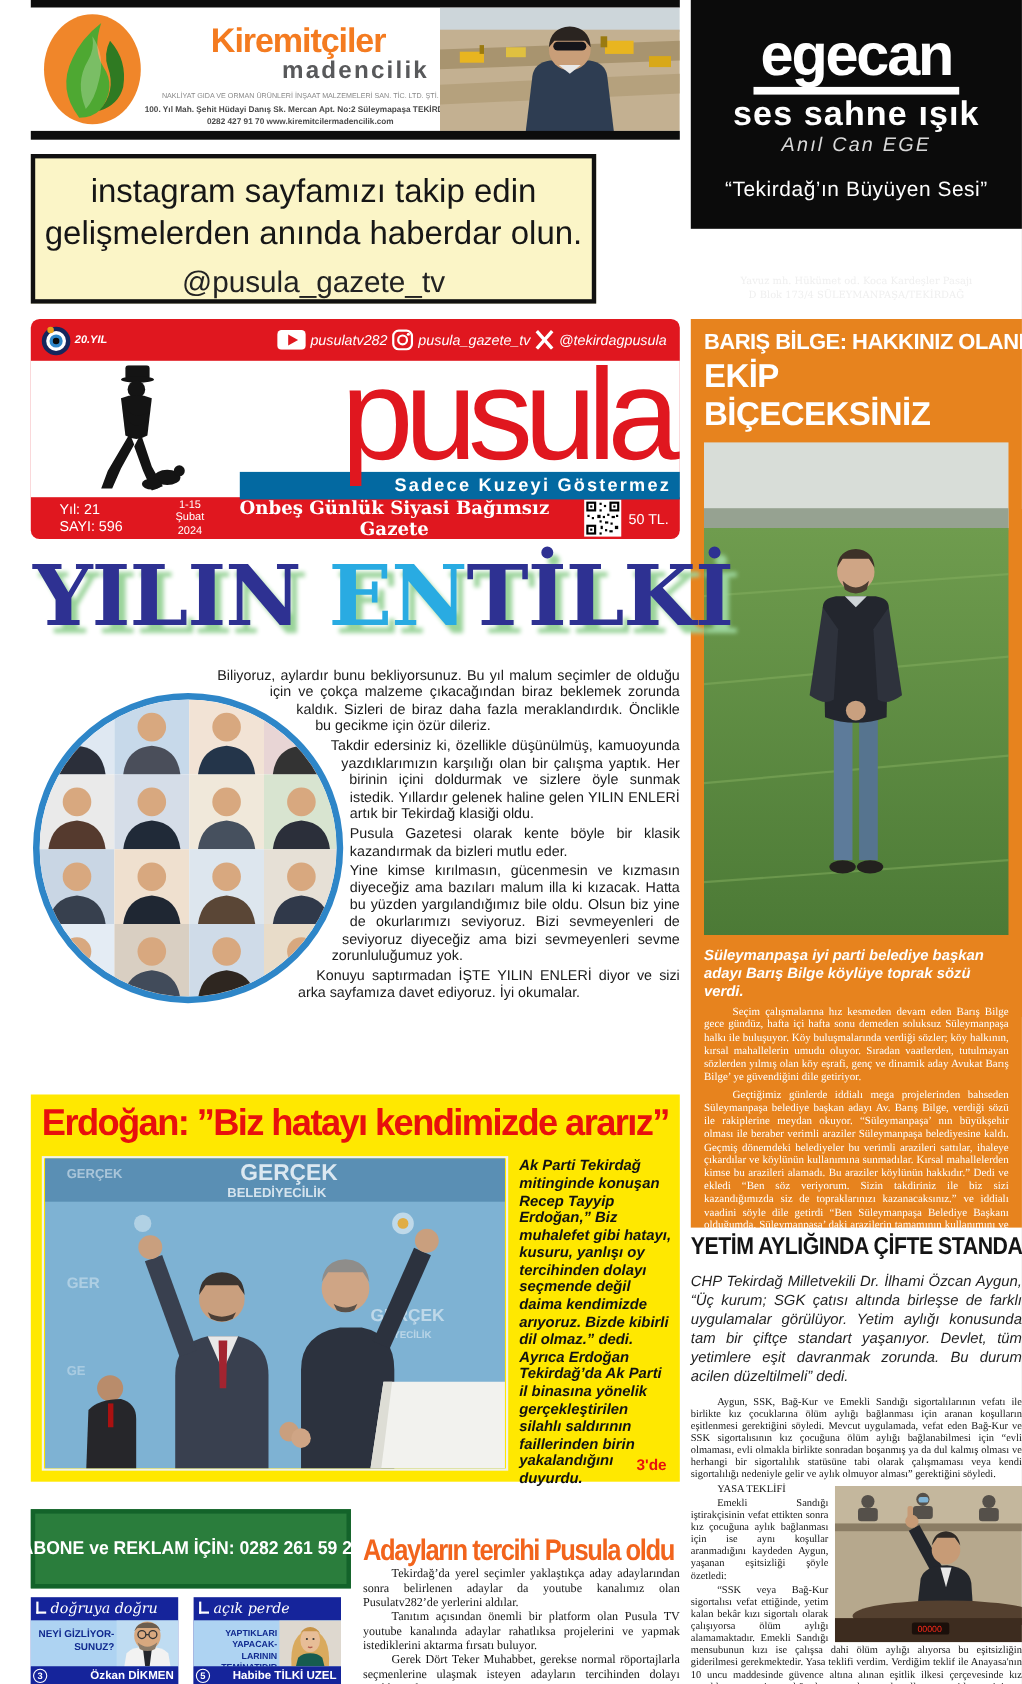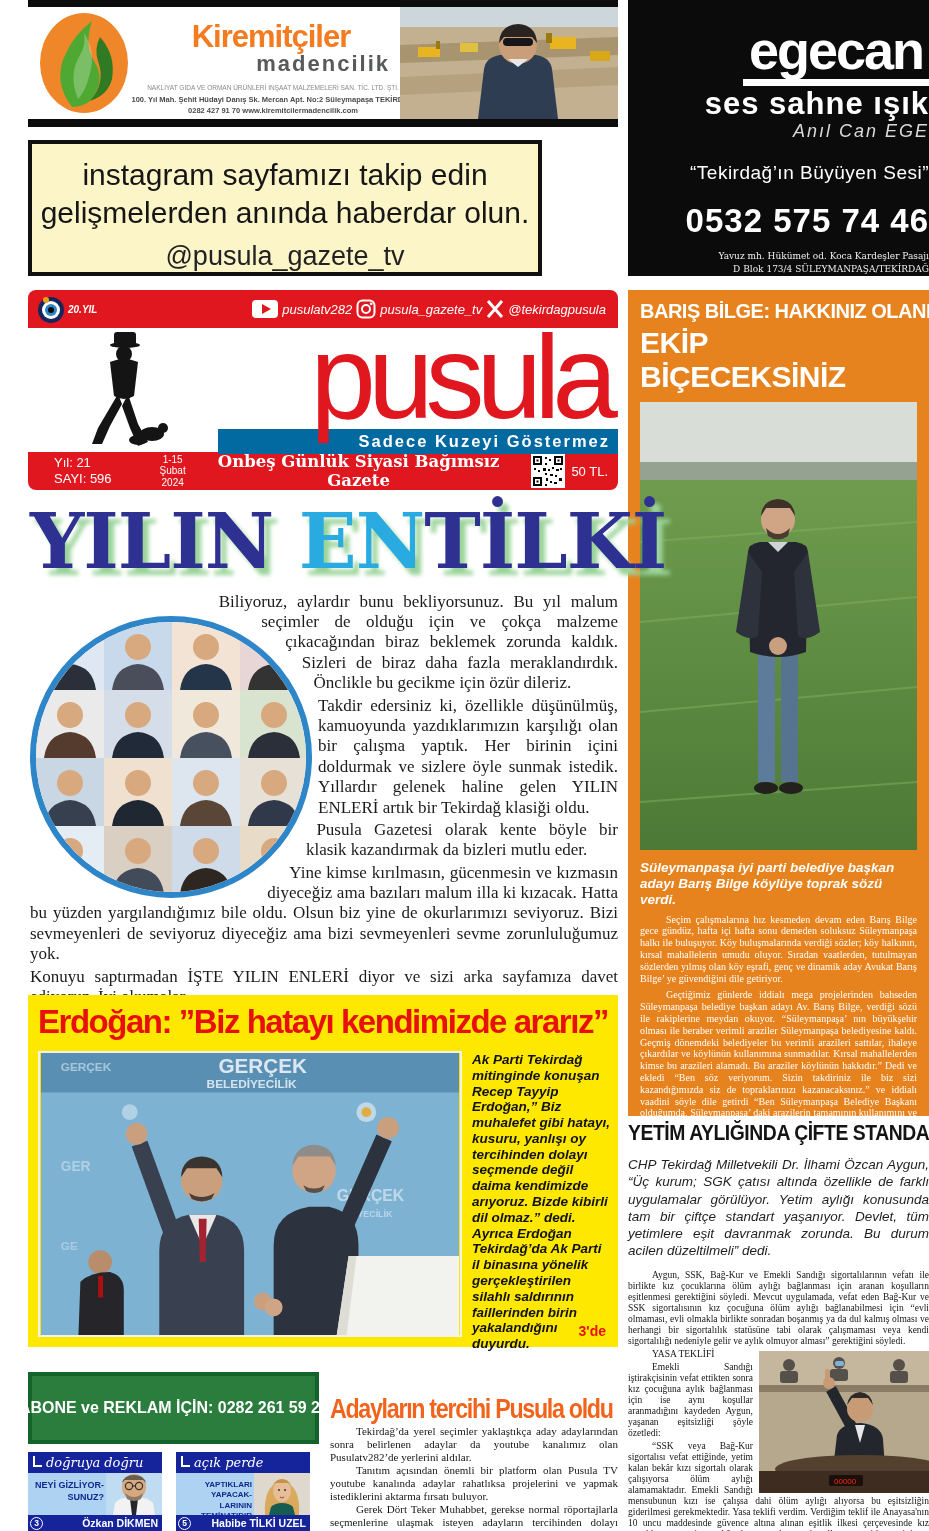--- a/index.html
+++ b/index.html
@@ -11,21 +11,21 @@
   .bar-black{background:#0c0c0c;}
   .ad-kir{left:28px;top:7px;width:590px;height:120px;background:#fff;}
   .kir-brand{position:absolute;left:118px;top:14px;width:250px;text-align:center;}
   .kir-name{color:#f47b20;font-weight:bold;font-size:31px;letter-spacing:-1px;line-height:1;}
   .kir-sub{color:#58595b;font-weight:bold;font-size:22px;letter-spacing:2px;line-height:1;margin-top:1px;text-align:right;padding-right:6px;}
   .kir-l1{position:absolute;left:95px;top:77px;width:300px;font-size:6.5px;color:#8a8a8a;text-align:center;}
   .kir-l2{position:absolute;left:75px;top:88px;width:340px;font-size:7.5px;color:#4a4a4a;font-weight:bold;text-align:center;}
   .kir-l3{position:absolute;left:120px;top:99px;width:250px;font-size:7.5px;color:#4a4a4a;font-weight:bold;text-align:center;}
 
   
-  .ad-ege{left:628px;top:0;width:301px;height:276px;background:#0b0b0b;color:#fff;text-align:right;}
+  .ad-ege{left:628px;top:0;width:301px;height:208px;background:#0b0b0b;color:#fff;text-align:center;}
   .ege-brand{display:inline-block;margin-top:26px;font-size:54px;font-weight:bold;letter-spacing:-2px;line-height:.9;border-bottom:7px solid #fff;padding:0 6px 4px 6px;}
   .ege-l2{font-size:31px;font-weight:bold;letter-spacing:1px;line-height:1.05;margin-top:2px;}
   .ege-l3{font-size:18px;color:#d9d9d9;letter-spacing:2px;font-style:italic;margin-top:1px;}
   .ege-slogan{font-size:19px;letter-spacing:.5px;margin-top:20px;}
   .ege-phone{font-size:33px;font-weight:bold;margin-top:18px;letter-spacing:1px;}
   .ege-addr{font-family:"DejaVu Serif",serif;font-weight:normal;font-size:9px;line-height:1.45;margin-top:10px;color:#efefef;}
 
   
   .insta{left:28px;top:140px;width:514px;height:136px;background:#fbf5c7;border:4px solid #111;box-sizing:border-box;text-align:center;color:#161616;}
   .insta-l{font-size:30px;line-height:1.28;}
@@ -50,21 +50,21 @@
   .bilge-kicker{font-size:20px;font-weight:bold;letter-spacing:-.5px;white-space:nowrap;}
   .bilge-head{font-size:30px;font-weight:bold;letter-spacing:-.5px;margin-top:3px;}
   .bilge-photo{width:277px;height:448px;margin-top:8px;}
   .bilge-cap{font-weight:bold;font-style:italic;font-size:13.5px;line-height:1.2;margin-top:6px;}
   .bilge-body p{font-family:"Liberation Serif",serif;font-size:10px;line-height:1.18;text-align:justify;text-indent:26px;margin:5px 0 0 0;}
 
   
   .main-story{left:30px;top:500px;width:588px;height:495px;}
   .big-headline{font-family:"DejaVu Serif",serif;font-weight:bold;font-size:76px;letter-spacing:-1px;white-space:nowrap;line-height:1.1;text-shadow:6px 7px 4px #9bd49b;}
   .hl-navy{color:#2e3192;}  .hl-blue{color:#29abe2;}
-  .ms-body{margin-top:8px;font-size:17px;line-height:1.2;text-align:justify;color:#1b1b1b;font-family:Liberation Serif, serif;}
+  .ms-body{margin-top:22px;font-size:13px;line-height:1.2;text-align:justify;color:#1b1b1b;}
   .ms-body p{margin:0 0 2px 0;}
   .collage-wrap{float:left;width:282px;height:282px;margin:24px 6px 0 0;shape-outside:circle(52% at 50% 55%);}
   .collage{width:270px;height:270px;border-radius:50%;border:6px solid #2e86c8;overflow:hidden;background:#fff;}
 
   
   .erdogan{left:28px;top:995px;width:590px;height:352px;background:#ffe800;}
   .erd-h{color:#e8100d;font-weight:bold;font-size:34px;letter-spacing:-1.5px;text-align:center;margin-top:7px;transform:scaleX(.97);}
   .erd-photo{position:absolute;left:10px;top:56px;width:424px;height:286px;border:2px solid #f2f2e8;box-sizing:border-box;}
   .erd-text{position:absolute;left:444px;top:57px;width:140px;font-weight:bold;font-style:italic;font-size:13.5px;line-height:1.17;color:#111;}
   .erd-ref{position:absolute;right:12px;bottom:8px;color:#e8100d;font-weight:bold;font-size:14px;}
@@ -472,21 +472,21 @@
     <div class="ad-h">Adayların tercihi Pusula oldu</div>
     <div class="ad-body">
       <p>Tekirdağ’da yerel seçimler yaklaştıkça aday adaylarından sonra belirlenen adaylar da youtube kanalımız olan Pusulatv282’de yerlerini aldılar.</p>
       <p>Tanıtım açısından önemli bir platform olan Pusula TV youtube kanalında adaylar rahatlıksa projelerini ve yapmak istediklerini aktarma fırsatı buluyor.</p>
       <p>Gerek Dört Teker Muhabbet, gerekse normal röportajlarla seçmenlerine ulaşmak isteyen adayların tercihinden dolayı teşekkür ederiz.</p>
     </div>
   </div>
 
   <div class="abs yetim">
     <div class="yt-h">YETİM AYLIĞINDA ÇİFTE STANDART</div>
-    <div class="yt-lede">CHP Tekirdağ Milletvekili Dr. İlhami Özcan Aygun, “Üç kurum; SGK çatısı altında özellikle de farklı uygulamalar görülüyor. Yetim aylığı konusunda tam bir çiftçe standart yaşanıyor. Devlet, tüm yetimlere eşit davranmak zorunda. Bu durum acilen düzeltilmeli” dedi.</div>
+    <div class="yt-lede">CHP Tekirdağ Milletvekili Dr. İlhami Özcan Aygun, “Üç kurum; SGK çatısı altında birleşse de farklı uygulamalar görülüyor. Yetim aylığı konusunda tam bir çiftçe standart yaşanıyor. Devlet, tüm yetimlere eşit davranmak zorunda. Bu durum acilen düzeltilmeli” dedi.</div>
     <div class="yt-body">
       <p>Aygun, SSK, Bağ-Kur ve Emekli Sandığı sigortalılarının vefatı ile birlikte kız çocuklarına ölüm aylığı bağlanması için aranan koşulların eşitlenmesi gerektiğini söyledi. Mevcut uygulamada, vefat eden Bağ-Kur ve SSK sigortalısının kız çocuğuna ölüm aylığı bağlanabilmesi için “evli olmaması, evli olmakla birlikte sonradan boşanmış ya da dul kalmış olması ve herhangi bir sigortalılık statüsüne tabi olarak çalışmaması veya kendi sigortalılığı nedeniyle gelir ve aylık olmuyor alması” gerektiğini söyledi.</p>
       <svg class="yt-photo" viewBox="0 0 170 142">
         <rect width="170" height="142" fill="#b6a88d"></rect>
         <rect y="0" width="170" height="34" fill="#c4b79d"></rect>
         <g fill="#55504a">
           <circle cx="30" cy="14" r="6"></circle>
             <rect x="21" y="20" width="18" height="12" rx="3"></rect>
           <circle cx="80" cy="12" r="6"></circle>
             <rect x="71" y="18" width="18" height="12" rx="3"></rect>

